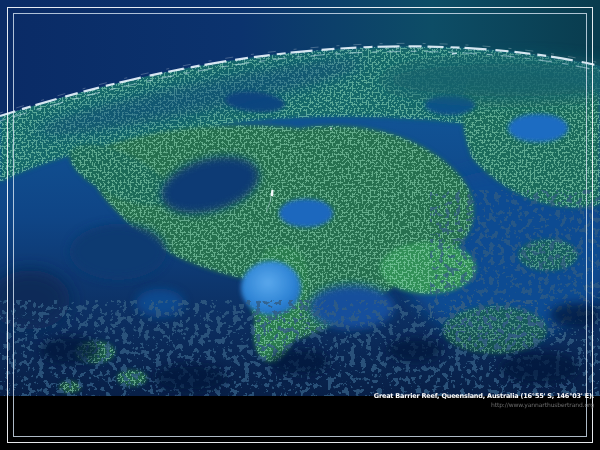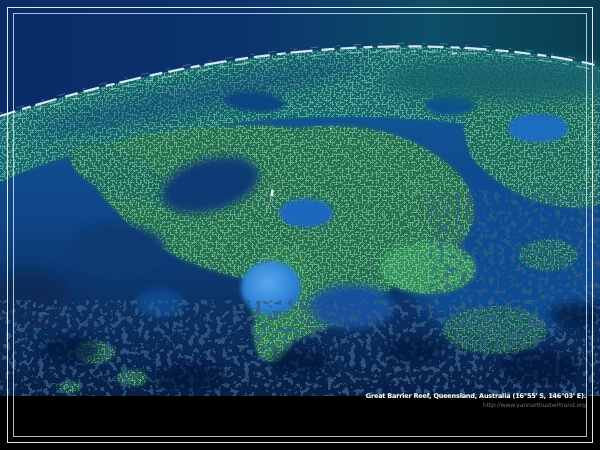--- a/index.html
+++ b/index.html
@@ -2,21 +2,21 @@
 <html><head>
 <meta charset="utf-8">
 <style>
   html,body{margin:0;padding:0;background:#000;}
   .stage{position:relative;width:600px;height:450px;background:#000;overflow:hidden;
          font-family:"DejaVu Sans","Liberation Sans",sans-serif;}
   .photo-wrap{position:absolute;top:0;left:0;width:600px;height:396px;z-index:1;}
   .frame{position:absolute;pointer-events:none;z-index:2;}
   .frame.outer{inset:7px;border:1px solid rgba(250,252,255,0.92);}
   .frame.inner{inset:13px;border:1px solid rgba(212,227,241,0.82);}
-  .caption{position:absolute;right:14px;top:393px;text-align:right;z-index:3;line-height:1;}
+  .caption{position:absolute;right:6px;top:393px;text-align:right;z-index:3;line-height:1;}
   .caption .loc{font-size:6.5px;font-weight:bold;color:#ffffff;letter-spacing:-0.2px;
                 margin:0 0 2.5px 0;white-space:nowrap;}
   .caption .url{font-size:6px;color:#6e6e6e;letter-spacing:-0.1px;white-space:nowrap;}
 </style>
 </head>
 <body>
 
 <div class="stage">
 
   <div class="photo-wrap">

